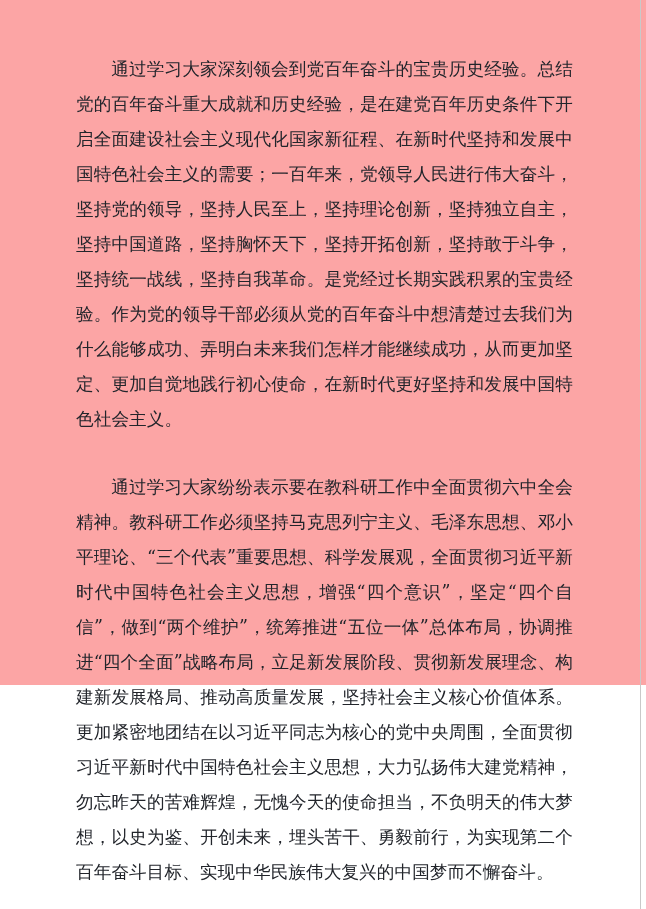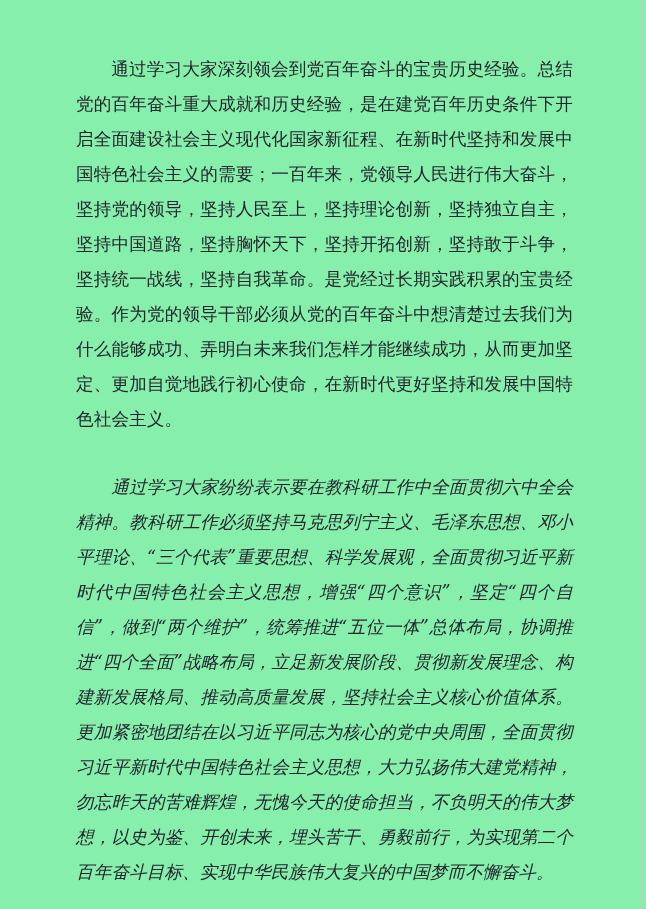--- a/index.html
+++ b/index.html
@@ -11,22 +11,22 @@
   body {
     width: 646px;
     height: 909px;
     overflow: hidden;
     font-family: "DejaVu Serif", "Liberation Serif", serif;
   }
 
   #page {
     position: relative;
     width: 646px;
-    height: 909px;
-    background: #86efac;
+    height: 685px;
+    background: #fca5a5;
     box-sizing: border-box;
   }
 
   
   #page-border-right {
     position: absolute;
     top: 0;
     right: 5px;
     width: 1px;
     height: 909px;
@@ -49,21 +49,20 @@
     text-justify: inter-character;
     text-indent: 35.2px;           
     letter-spacing: 0.1px;
     word-break: break-all;
     font-family: "DejaVu Serif", "Liberation Serif", serif;
     -webkit-font-smoothing: antialiased;
   }
 
   .paragraph:last-child {
     margin-bottom: 0;
-    font-style: italic;
   }
 </style>
 </head>
 <body>
 
 <div id="page">
 
   <div id="page-border-right"></div>
 
   <div id="text-body">

